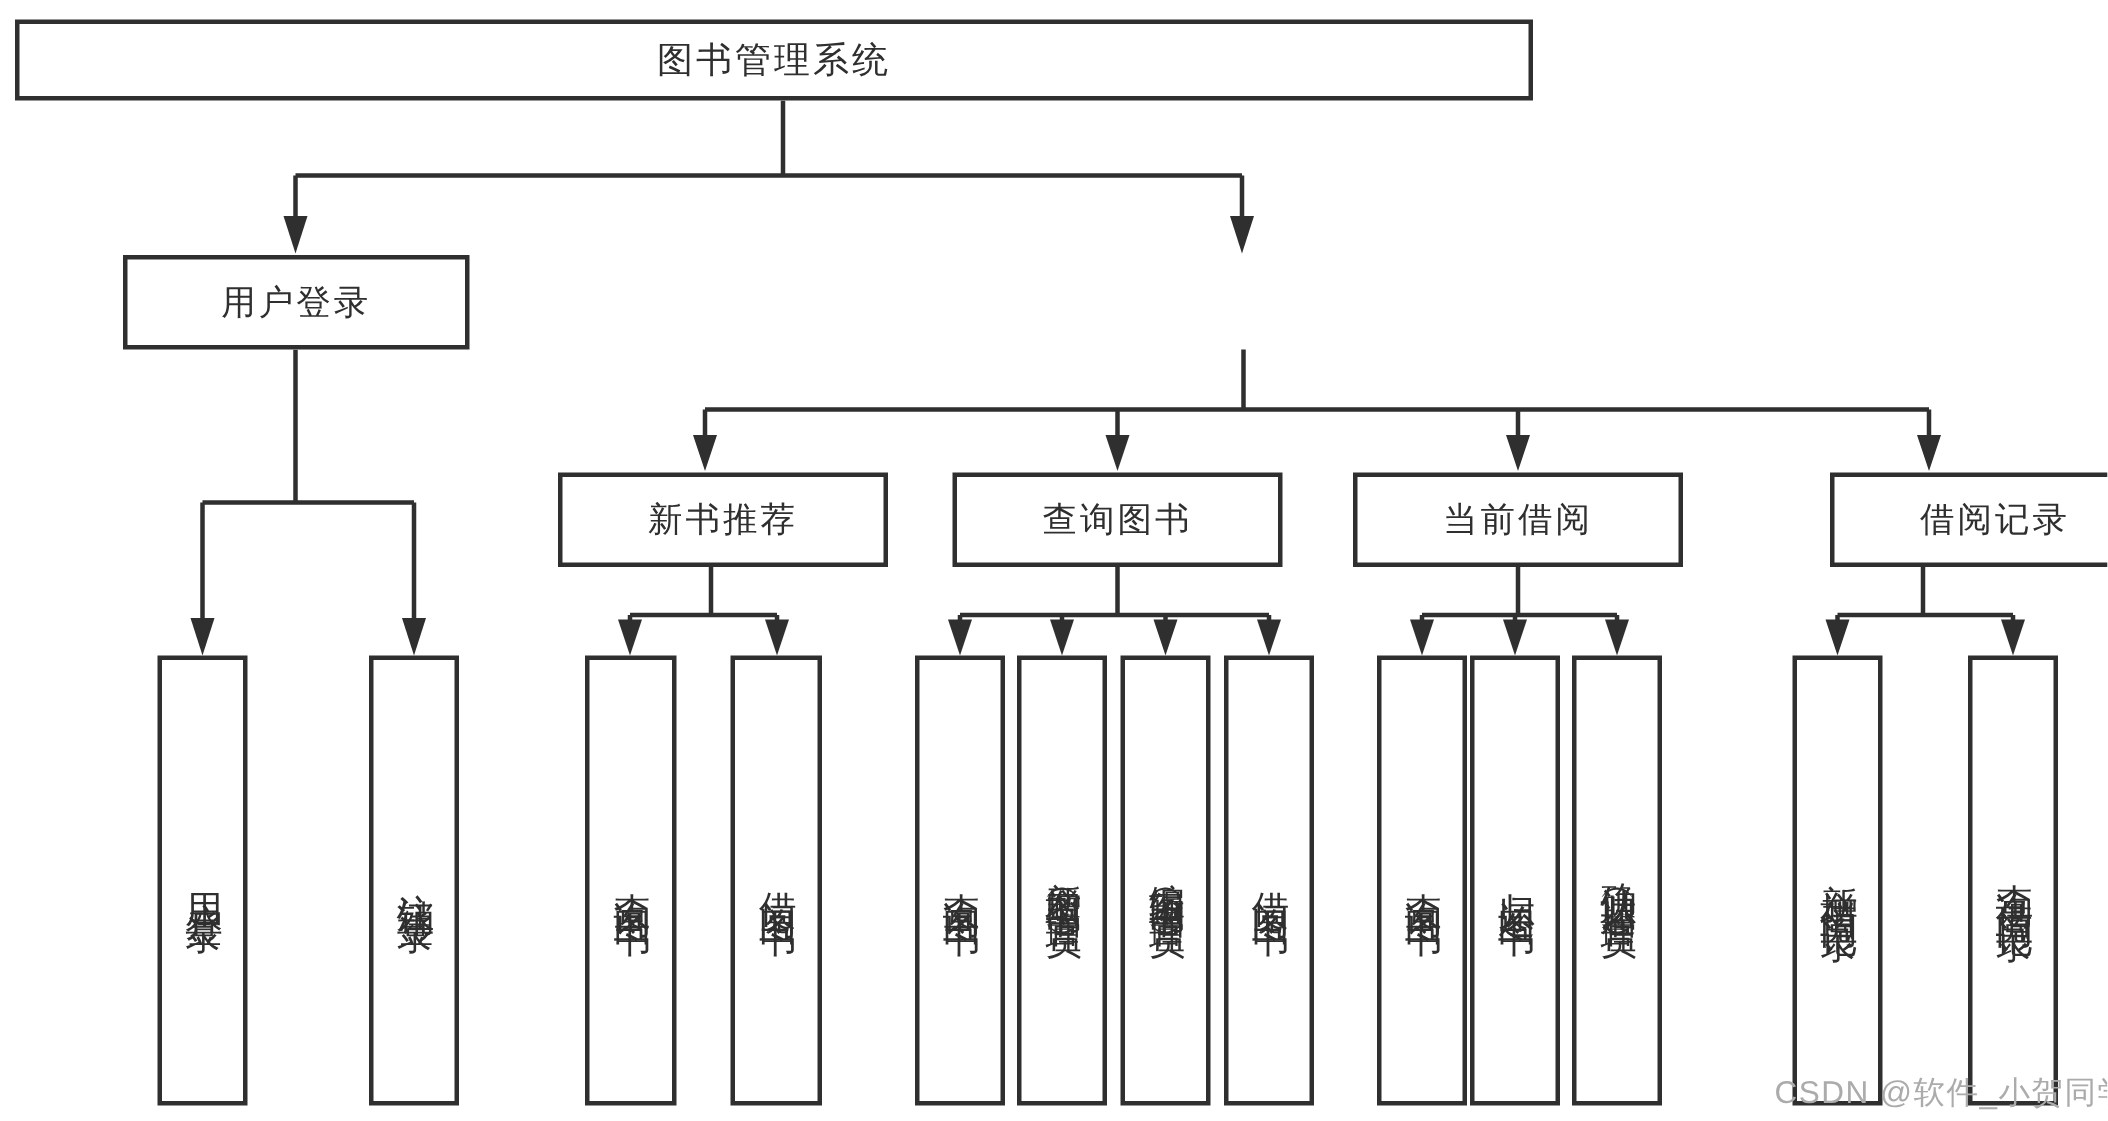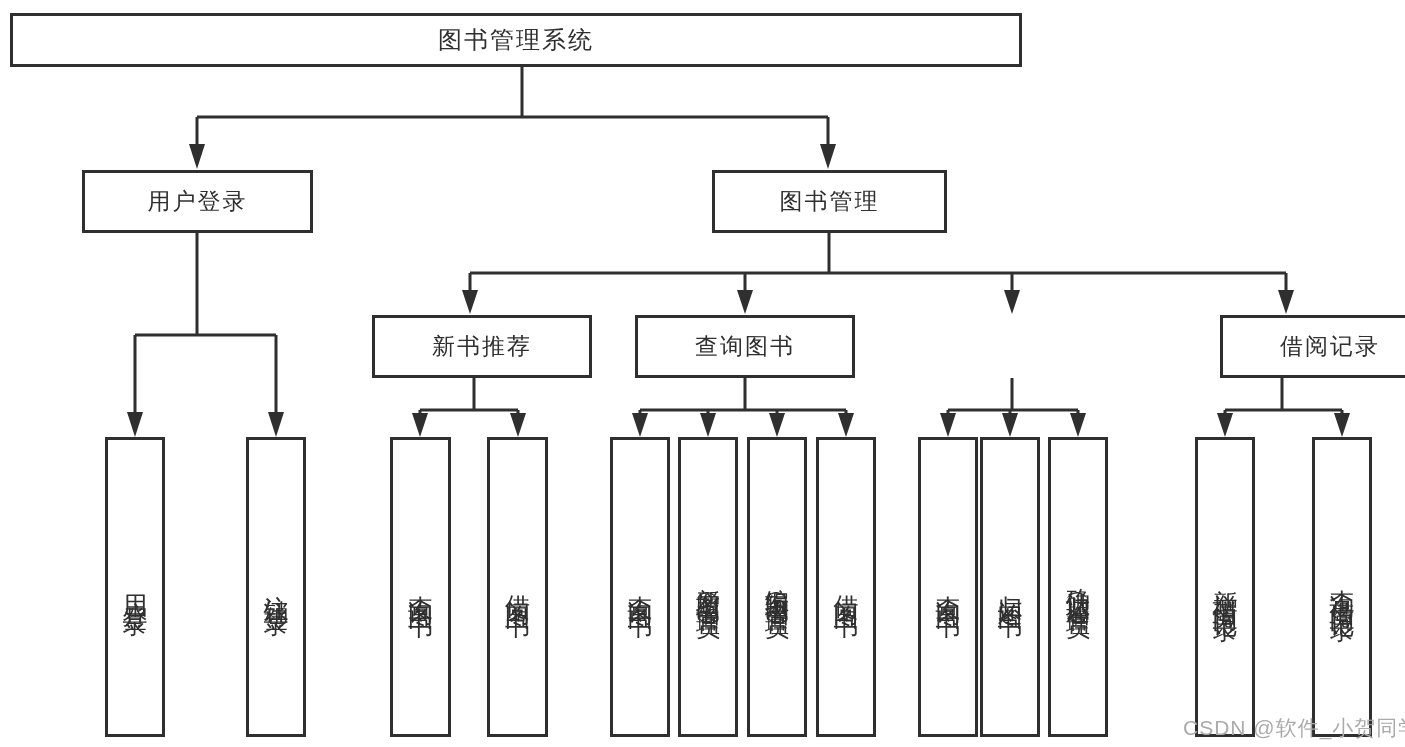--- a/index.html
+++ b/index.html
@@ -92,29 +92,29 @@
     </g>
   </svg>
 
   <div class="box box-h box-root" style="left:10px;top:13px;width:1012px;height:54px">
     <span>图书管理系统</span>
   </div>
 
   <div class="box box-h" style="left:82px;top:170px;width:231px;height:63px">
     <span>用户登录</span>
   </div>
-  <div class="box box-h" style="left:712px;top:170px;width:235px;height:63px">
-    <span>图书管理</span>
-  </div>
 
   <div class="box box-h" style="left:372px;top:315px;width:220px;height:63px">
     <span>新书推荐</span>
   </div>
   <div class="box box-h" style="left:635px;top:315px;width:220px;height:63px">
     <span>查询图书</span>
+  </div>
+  <div class="box box-h" style="left:902px;top:315px;width:220px;height:63px">
+    <span>当前借阅</span>
   </div>
   <div class="box box-h" style="left:1220px;top:315px;width:220px;height:63px">
     <span>借阅记录</span>
   </div>
 
   <div class="box box-v" style="left:105px;top:437px;width:60px;height:300px">
     <span class="vlabel">用户登录</span>
   </div>
   <div class="box box-v" style="left:246px;top:437px;width:60px;height:300px">
     <span class="vlabel">注销登录</span>

